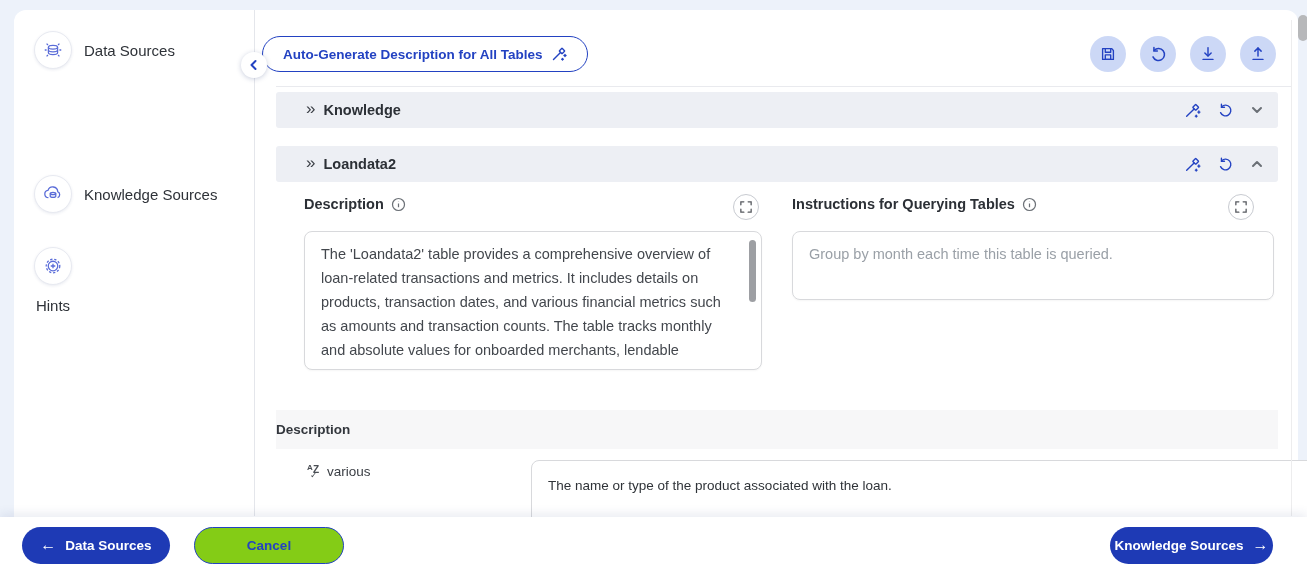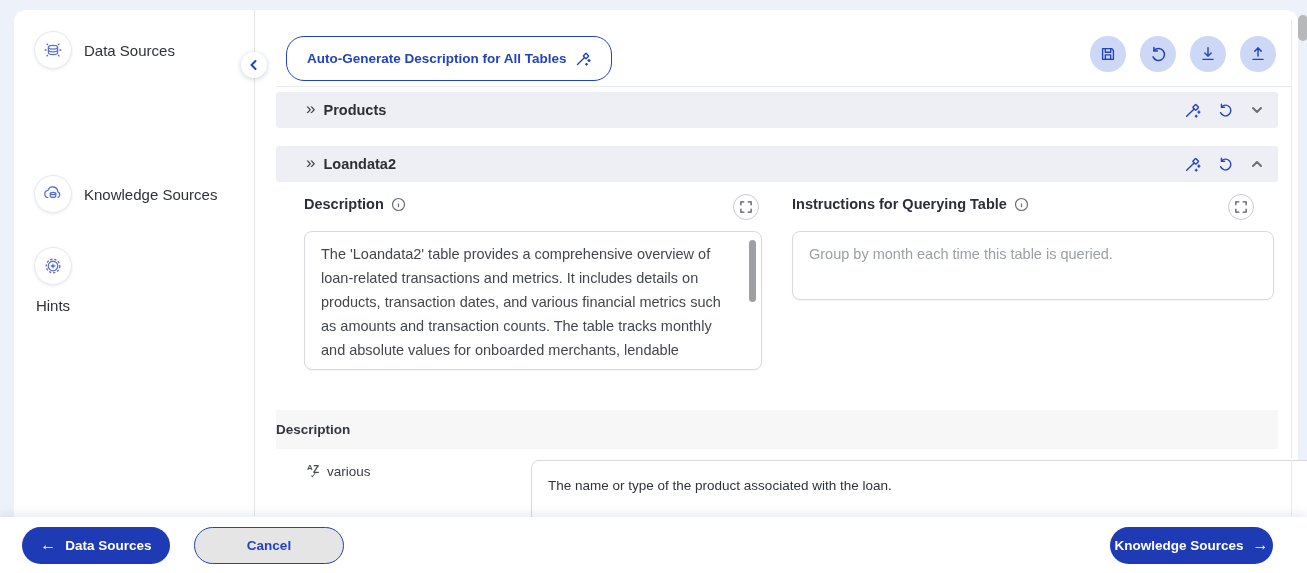--- a/index.html
+++ b/index.html
@@ -29,21 +29,21 @@
   .side-label { font-size:15px; color:#2e3238; }
   .side-label.active { font-weight:bold; color:#23272e; }
   .side-divider { position:absolute; left:240px; top:0; width:1px; height:506px; background:#e4e6eb; }
   .collapse-btn {
     position:absolute; left:227px; top:42px; width:26px; height:26px; border-radius:50%;
     background:#fff; border:none; box-shadow:0 1px 5px rgba(40,60,120,.25);
     display:flex; align-items:center; justify-content:center; cursor:pointer; z-index:5;
   }
   
   .autogen-btn {
-    position:absolute; left:272px; top:26px; height:45px; padding:0 20px;
+    position:absolute; left:248px; top:26px; height:36px; padding:0 20px;
     border:1px solid #2342c2; border-radius:18px; background:#fff;
     color:#2342c2; font-weight:bold; font-size:13.5px;
     display:flex; align-items:center; gap:8px; cursor:pointer;
     font-family:"Liberation Sans", sans-serif;
     text-align:center;
   }
   .icon-btn-row { position:absolute; left:1076px; top:26px; display:flex; gap:14px; }
   .round-icon-btn {
     width:36px; height:36px; border-radius:50%; border:none; background:#ccd8f6;
     display:flex; align-items:center; justify-content:center; cursor:pointer;
@@ -97,21 +97,21 @@
     position:absolute; left:0; top:517px; width:1307px; height:56px; background:#fff;
     box-shadow:0 -3px 10px rgba(40,60,120,.10); z-index:10;
     display:flex; align-items:center;
   }
   .pill-btn {
     height:37px; border-radius:19px; font-family:"Liberation Sans", sans-serif;
     font-size:13.5px; font-weight:bold; cursor:pointer;
     display:flex; align-items:center; justify-content:center; gap:9px;
   }
   .pill-solid { background:#1e3ab5; color:#fff; border:none; }
-  .pill-outline { background:#e5e5e5; color:#2342c2; border:1px solid #2342c2;text-align:center; }
+  .pill-outline { background:#84cc16; color:#2342c2; border:1px solid #2342c2;text-align:center; }
   .btn-back { position:absolute; left:22px; width:148px; }
   .btn-cancel { position:absolute; left:194px; width:150px; }
   .btn-next { position:absolute; left:1110px; width:163px; }
   .arrow-ch { font-size:16px; font-weight:normal; }
   svg { display:block; }
 </style>
 </head>
 <body>
 
 <div class="card">
@@ -211,21 +211,21 @@
             <path d="M4.5 16h11"></path>
         </svg>
       </span>
     </button>
   </div>
 
   <div class="top-divider"></div>
 
   <div class="section-header" style="top:82px;">
     <span class="dbl-chev">»</span>
-    <span class="section-title">Products</span>
+    <span class="section-title">Knowledge</span>
     <span class="section-actions">
       <button class="act">
         <svg width="17" height="17" viewBox="0 0 16 16" fill="none" stroke="#2342c2" stroke-width="1.3" stroke-linecap="round">
           <path d="M9.5 6.5L2.5 13.5"></path>
             <rect x="9" y="3" width="4" height="4" rx="0.5" transform="rotate(45 11 5)"></rect>
           <path d="M14 8.5v2M13 9.5h2M11.5 12.5v1.6M10.7 13.3h1.6"></path>
         </svg>
       </button>
       <button class="act">
         <svg width="17" height="17" viewBox="0 0 20 20" fill="none" stroke="#2342c2" stroke-width="1.6" stroke-linecap="round">
@@ -277,21 +277,21 @@
   </div>
   <button class="expand-btn" style="left:719px; top:184px;">
     <span>
       <svg width="12" height="12" viewBox="0 0 14 14" fill="none" stroke="#55585e" stroke-width="1.5" stroke-linecap="round">
           <path d="M1 4.5V1h3.5M9.5 1H13v3.5M13 9.5V13H9.5M4.5 13H1V9.5"></path>
         </svg>
     </span>
   </button>
 
   <div class="field-label" style="left:778px; top:186px;">
-    <span>Instructions for Querying Table</span>
+    <span>Instructions for Querying Tables</span>
     <span>
       <svg width="15" height="15" viewBox="0 0 16 16" fill="none" stroke="#6b7076" stroke-width="1.3">
           <circle cx="8" cy="8" r="6.4"></circle>
           <path d="M8 7v4M8 5v.2"></path>
         </svg>
     </span>
   </div>
   <button class="expand-btn" style="left:1214px; top:184px;">
     <span>
       <svg width="12" height="12" viewBox="0 0 14 14" fill="none" stroke="#55585e" stroke-width="1.5" stroke-linecap="round">

